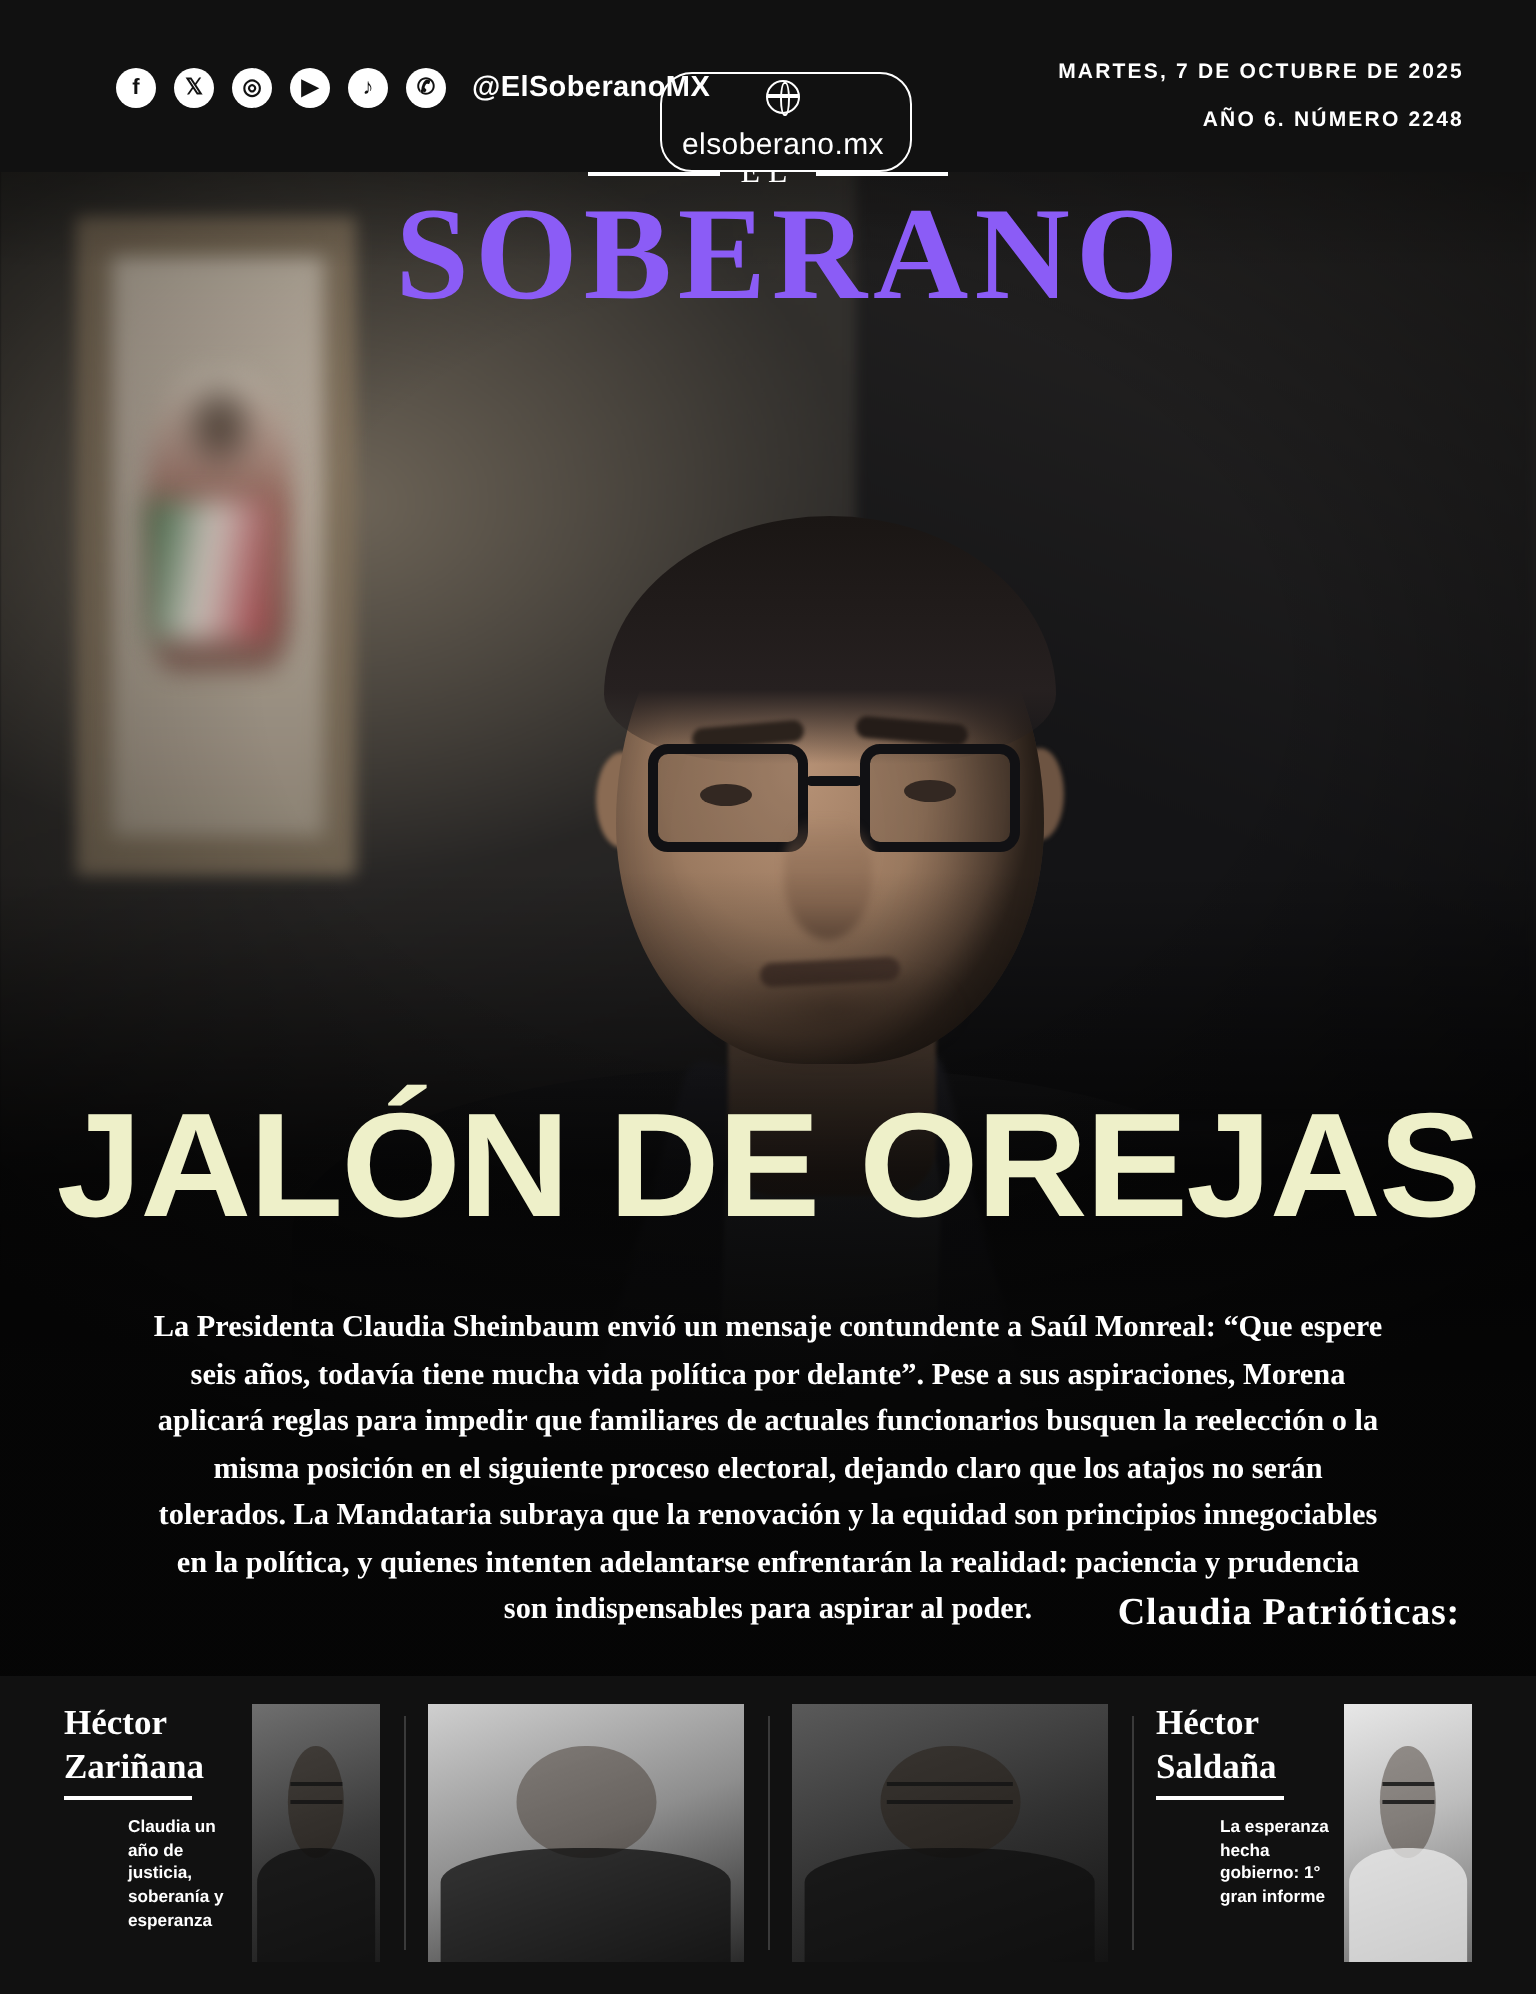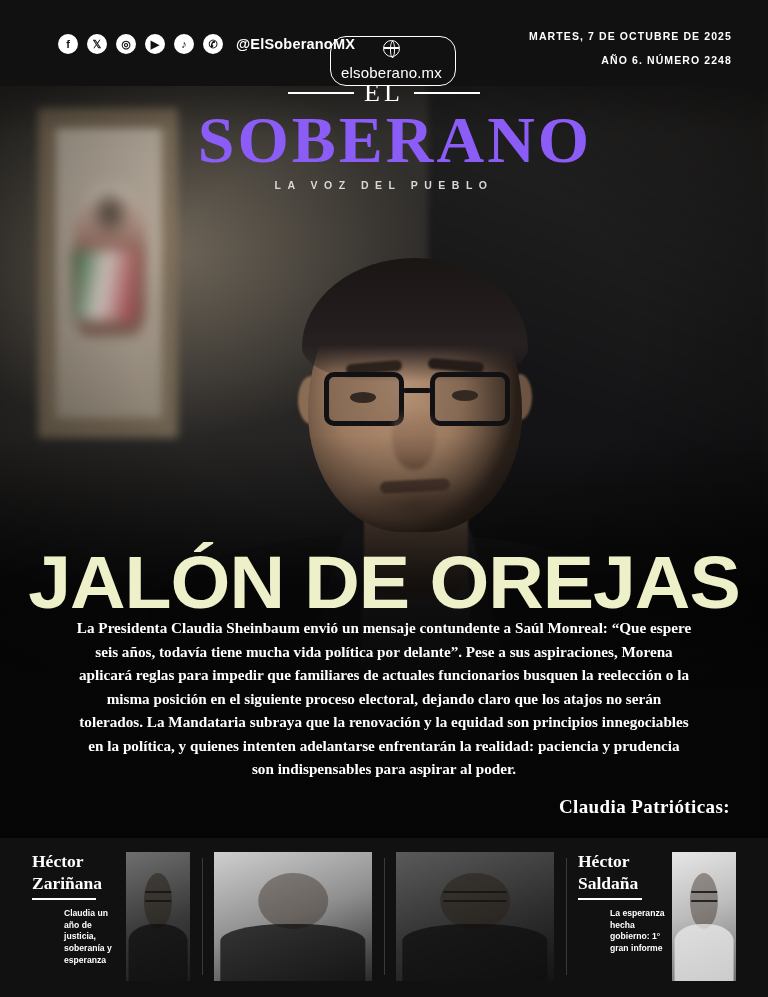--- a/index.html
+++ b/index.html
@@ -73,21 +73,21 @@
     position: absolute; top: 78px; left: 0; right: 0;
     text-align: center; z-index: 35;
   }
   .mh-top {
     display: flex; align-items: center; justify-content: center;
     gap: 10px;
   }
   .mh-top .rule { width: 66px; height: 1.5px; background: #ffffff; }
   .mh-el {
     color: #ffffff; font-family: "Liberation Serif", serif;
-    font-size: 26px; letter-spacing: 4px; font-weight: normal;
+    font-size: 16px; letter-spacing: 4px; font-weight: normal;
   }
   .mh-main {
     color: #8b5cf6; font-family: "Liberation Serif", serif;
     font-size: 66px; font-weight: bold; letter-spacing: 3px;
     line-height: 1.02; margin-top: -2px; padding-left: 22px;
   }
   .mh-sub {
     color: #d8d8d8; font-size: 10.5px; letter-spacing: 6.5px;
     font-weight: bold; margin-top: 6px;
   }
@@ -232,21 +232,21 @@
     text-align: center; z-index: 30;
     color: #eef0c9;
     font-family: "Liberation Sans", sans-serif;
     font-weight: bold;
     font-size: 74px;
     letter-spacing: -1px;
     line-height: 1;
     transform: scaleX(1.04);
   }
   .deck {
-    position: absolute; left: 76px; right: 76px; top: 616px;
+    position: absolute; left: 76px; right: 76px; top: 652px;
     z-index: 30;
     color: #ffffff;
     text-align: center;
     font-family: "Liberation Serif", serif;
     font-weight: bold;
     font-size: 15.2px;
     line-height: 1.55;
   }
   .plumas {
     position: absolute; right: 38px; top: 796px; z-index: 30;
@@ -375,21 +375,20 @@
     </div>
   </div>
 
   <div class="masthead">
     <div class="mh-top">
       <span class="rule"></span>
       <span class="mh-el">EL</span>
       <span class="rule"></span>
     </div>
     <div class="mh-main">SOBERANO</div>
-    <div class="mh-sub">LA VOZ DEL PUEBLO</div>
   </div>
 
   <div class="headline">JALÓN DE OREJAS</div>
   <div class="deck">La Presidenta Claudia Sheinbaum envió un mensaje contundente a Saúl Monreal: “Que espere seis años, todavía tiene mucha vida política por delante”. Pese a sus aspiraciones, Morena aplicará reglas para impedir que familiares de actuales funcionarios busquen la reelección o la misma posición en el siguiente proceso electoral, dejando claro que los atajos no serán tolerados. La Mandataria subraya que la renovación y la equidad son principios innegociables en la política, y quienes intenten adelantarse enfrentarán la realidad: paciencia y prudencia son indispensables para aspirar al poder.</div>
   <div class="plumas">Claudia Patrióticas:</div>
 
   <div class="columnists">
 
     <div class="col">
       <div class="col-text">

